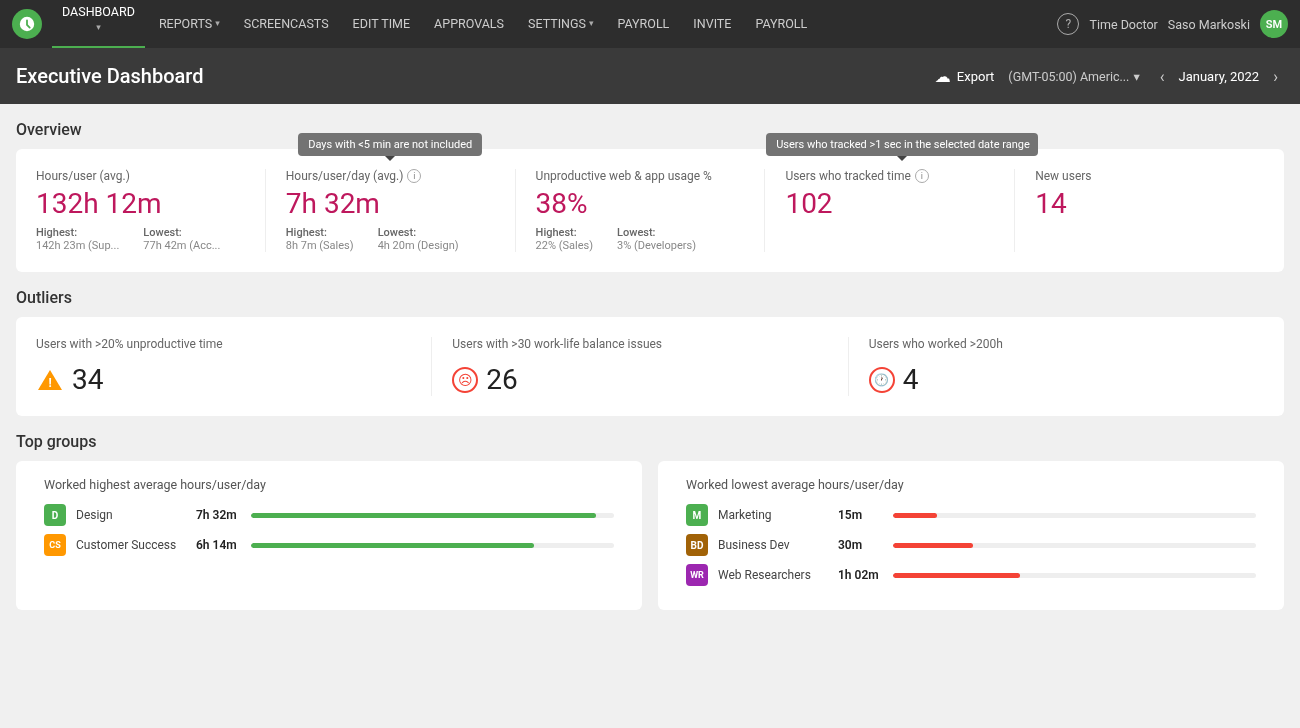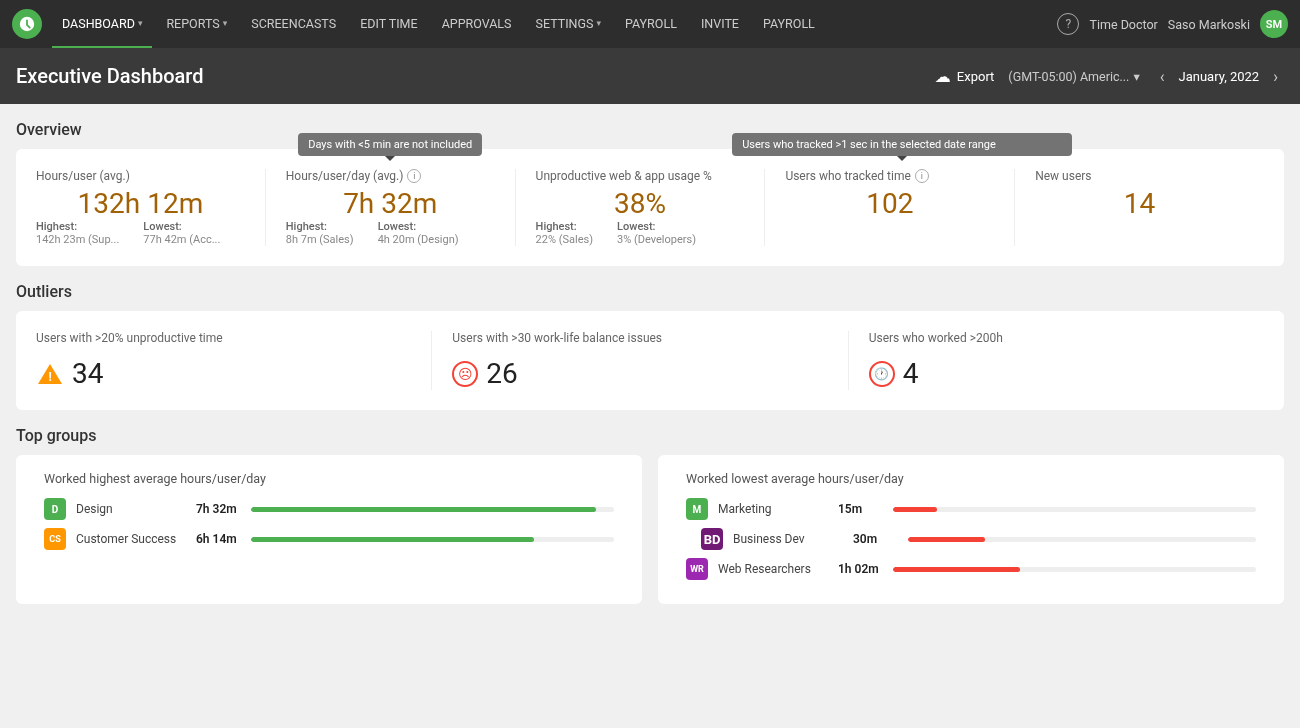--- a/index.html
+++ b/index.html
@@ -24,21 +24,21 @@
     .nav-item {
       color: #ccc;
       padding: 4px 10px;
       cursor: pointer;
       font-size: 12.5px;
       white-space: nowrap;
       display: flex; align-items: center; gap: 3px;
       border-bottom: 2px solid transparent;
       height: 48px;
     }
-    .nav-item.active { color: #fff; border-bottom: 2px solid #4caf50; }
+    .nav-item.active { color: #fff; border-bottom: 2px solid #4caf50; flex-direction: column; }
     .nav-arrow { font-size: 9px; color: #aaa; }
     .nav-right { margin-left: auto; display: flex; align-items: center; gap: 10px; }
     .nav-help {
       width: 22px; height: 22px; border-radius: 50%; border: 1.5px solid #aaa;
       display: flex; align-items: center; justify-content: center;
       color: #aaa; font-size: 12px; cursor: pointer;
     }
     .nav-company { color: #ccc; font-size: 12.5px; }
     .nav-user { color: #ccc; font-size: 12.5px; }
     .nav-avatar {
@@ -120,22 +120,22 @@
     }
     .info-icon {
       width: 14px; height: 14px; border-radius: 50%;
       border: 1px solid #aaa;
       display: inline-flex; align-items: center; justify-content: center;
       font-size: 9px; color: #888; cursor: pointer; flex-shrink: 0;
     }
     .metric-value {
       font-size: 28px;
       font-weight: 400;
-      color: #a16207;
-      text-align: center;
+      color: #be185d;
+      margin-bottom: 6px;
     }
     .metric-sub {
       display: flex; gap: 24px;
     }
     .metric-sub-item {
       font-size: 11px; color: #888;
     }
     .metric-sub-item strong {
       display: block;
       font-size: 11px;
@@ -386,21 +386,21 @@
           <span>22% (Sales)</span>
         </div>
         <div class="metric-sub-item">
           <strong>Lowest:</strong>
           <span>3% (Developers)</span>
         </div>
       </div>
     </div>
 
     <div class="metric-block" style="position:relative;">
-      <div class="tooltip-box" style="top:-36px; left:55%; width:340px;">
+      <div class="tooltip-box" style="top:-36px; left:55%; width:272px;">
         <span>Users who tracked &gt;1 sec in the selected date range</span>
       </div>
       <div class="metric-label">
         <span>Users who tracked time</span>
         <span class="info-icon">i</span>
       </div>
       <div class="metric-value">102</div>
     </div>
 
     <div class="metric-block">
@@ -481,21 +481,21 @@
       <div class="group-row">
         <div class="group-badge" style="background:#4caf50;">M</div>
         <span class="group-name">Marketing</span>
         <span class="group-time">15m</span>
         <div class="bar-container">
           <div class="bar-fill bar-red" style="width:12%"></div>
         </div>
       </div>
 
       <div class="group-row">
-        <div class="group-badge" style="background:#701a75; font-size:13px;margin-left:15px;">BD</div>
+        <div class="group-badge" style="background:#a16207; font-size:10px;">BD</div>
         <span class="group-name">Business Dev</span>
         <span class="group-time">30m</span>
         <div class="bar-container">
           <div class="bar-fill bar-red" style="width:22%"></div>
         </div>
       </div>
 
       <div class="group-row">
         <div class="group-badge" style="background:#9c27b0; font-size:9px;">WR</div>
         <span class="group-name">Web Researchers</span>

